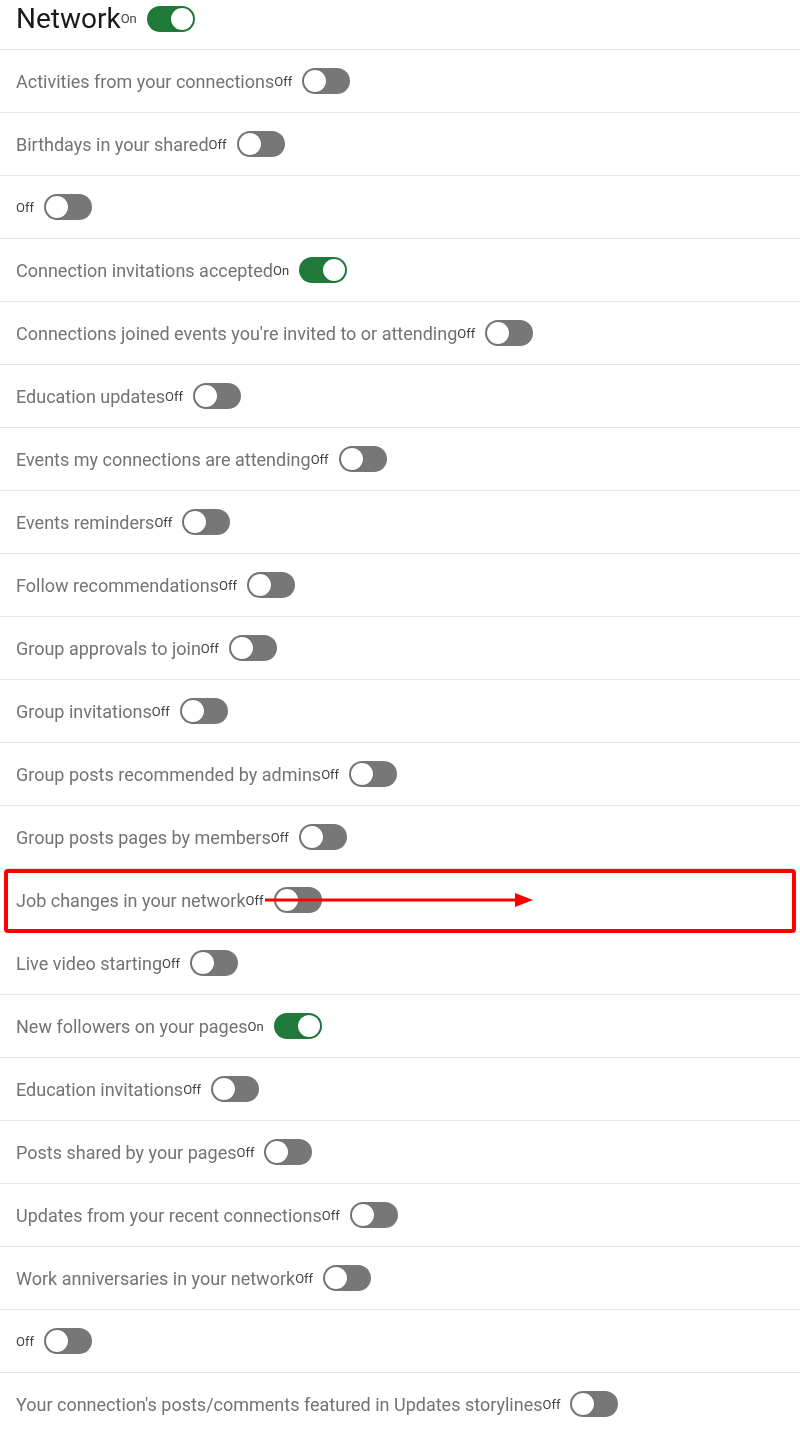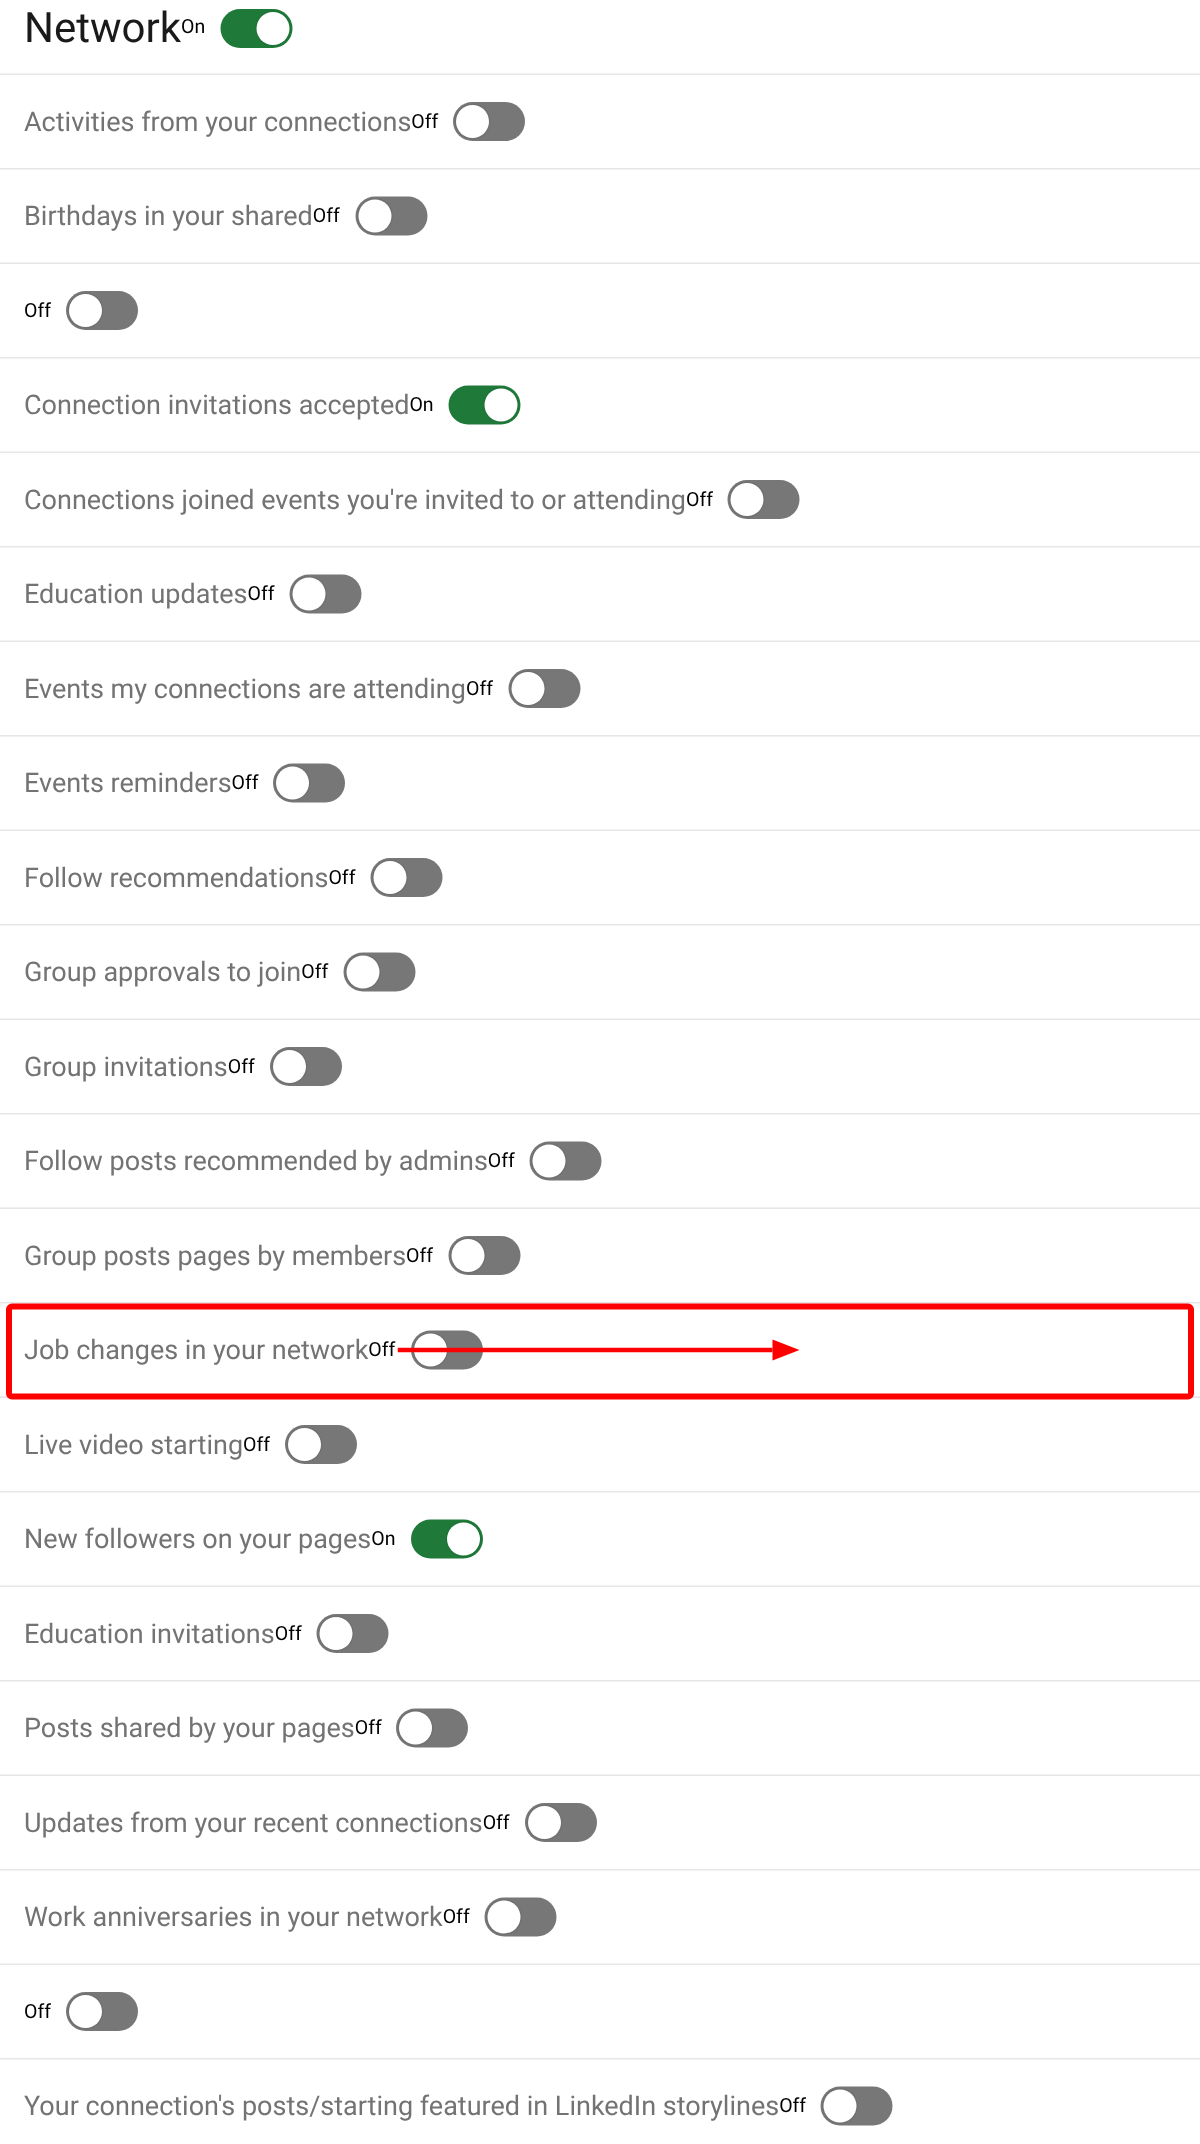--- a/index.html
+++ b/index.html
@@ -37,21 +37,21 @@
     font-weight: 400;
     color: #737373;
   }
   .ctrl {
     display: flex;
     align-items: center;
     gap: 10px;
   }
   .state {
     font-size: 13px;
-    color: #000000;
+    color: #404040;
   }
   .toggle {
     position: relative;
     width: 48px;
     height: 26px;
     border-radius: 999px;
     background: #777;
     cursor: pointer;
     flex: 0 0 auto;
   }
@@ -199,21 +199,21 @@
       <div class="row">
         <span class="label">Group invitations</span>
         <div class="ctrl">
           <span class="state">Off</span>
           <div class="toggle off">
             <div class="knob"></div>
           </div>
         </div>
       </div>
       <div class="row">
-        <span class="label">Follow posts recommended by admins</span>
+        <span class="label">Group posts recommended by admins</span>
         <div class="ctrl">
           <span class="state">Off</span>
           <div class="toggle off">
             <div class="knob"></div>
           </div>
         </div>
       </div>
       <div class="row">
         <span class="label">Group posts pages by members</span>
         <div class="ctrl">
@@ -295,21 +295,21 @@
       </div>
       <div class="row">
         <div class="ctrl">
           <span class="state">Off</span>
           <div class="toggle off">
             <div class="knob"></div>
           </div>
         </div>
       </div>
       <div class="row">
-        <span class="label">Your connection's posts/starting featured in LinkedIn storylines</span>
+        <span class="label">Your connection's posts/comments featured in Updates storylines</span>
         <div class="ctrl">
           <span class="state">Off</span>
           <div class="toggle off">
             <div class="knob"></div>
           </div>
         </div>
       </div>
     </div>
 
 </div>

